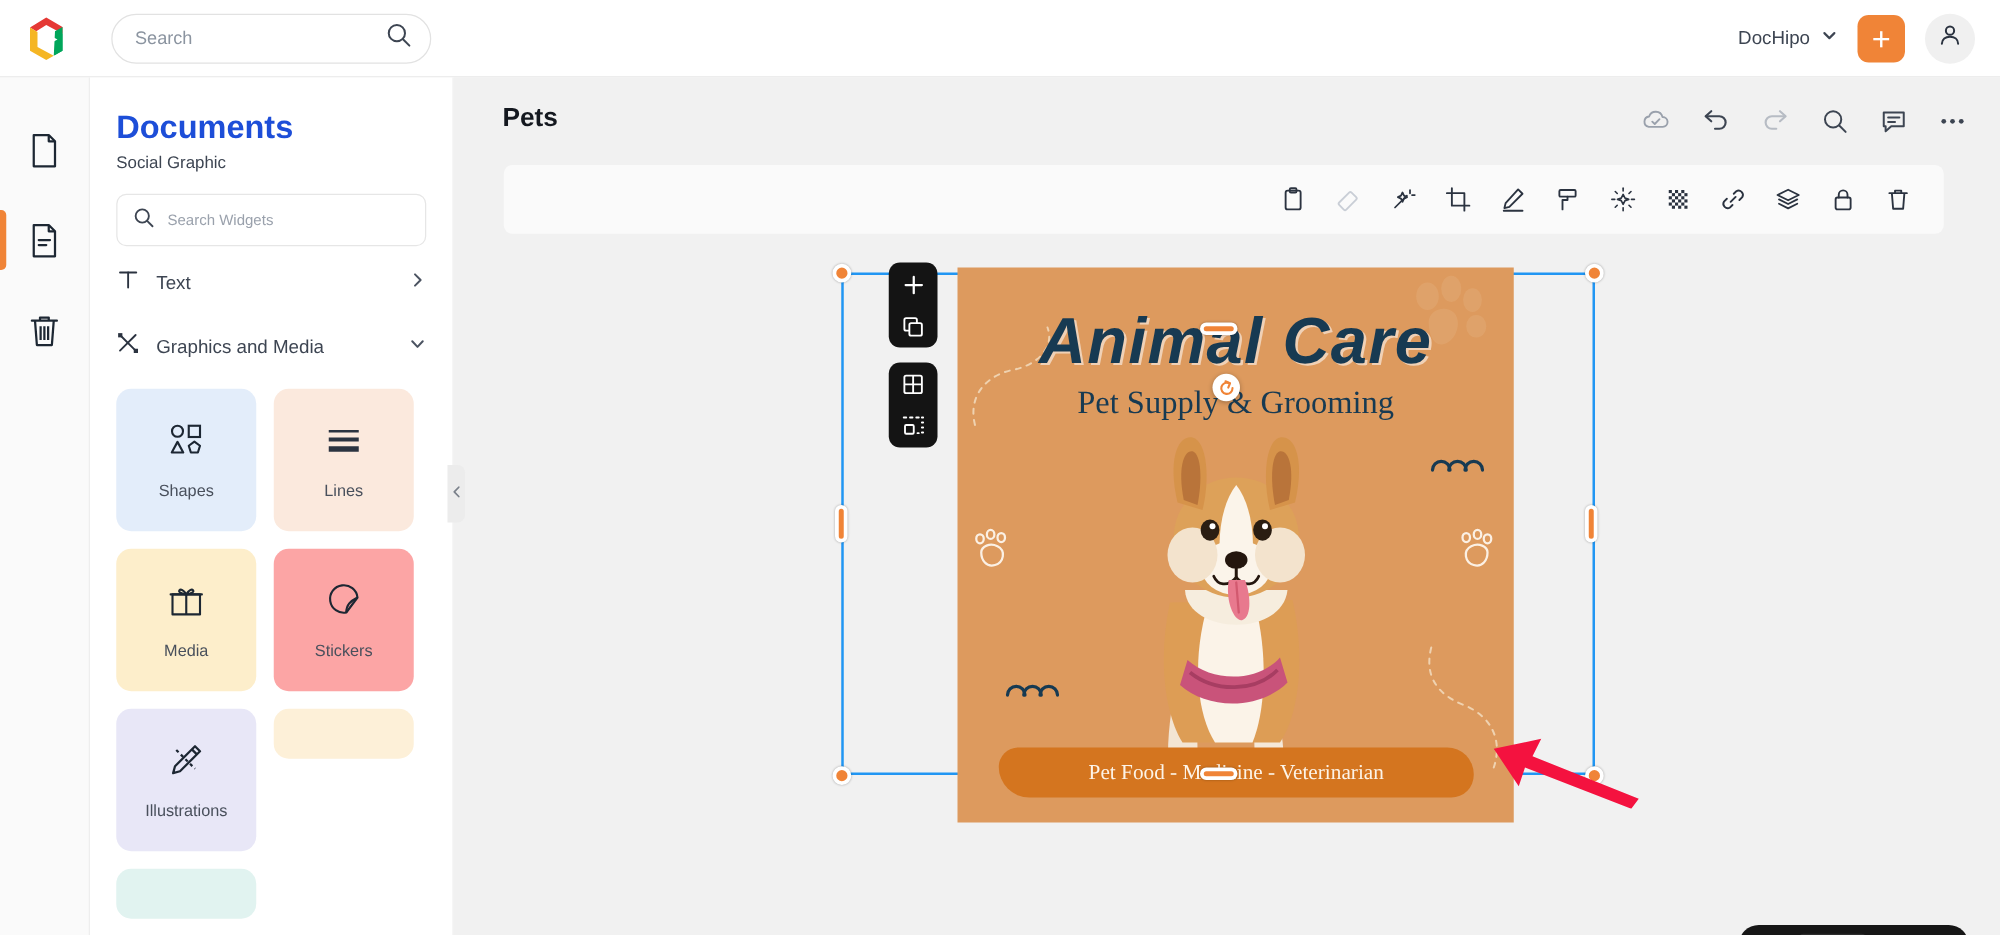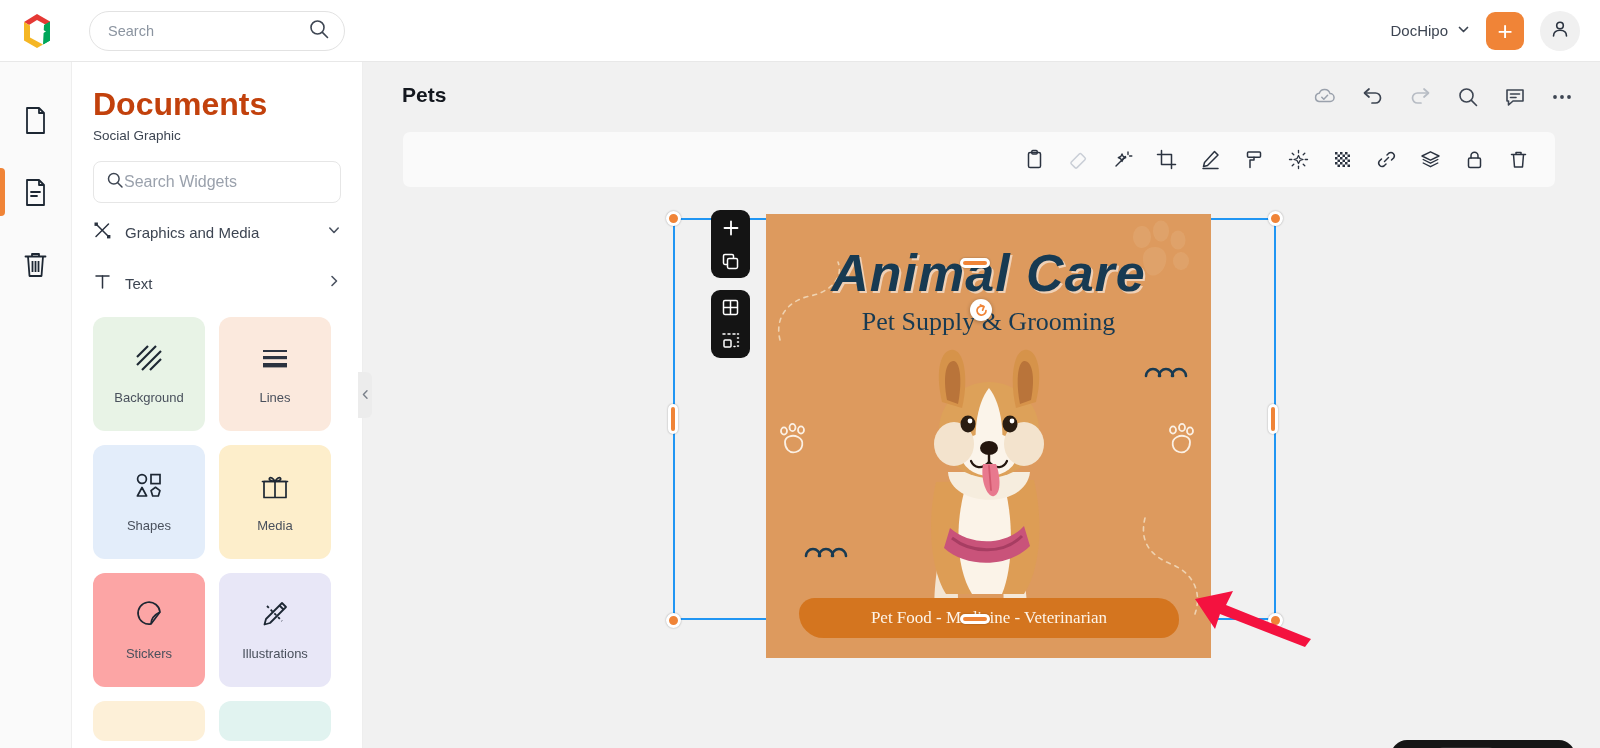--- a/index.html
+++ b/index.html
@@ -61,30 +61,30 @@
   .rail-item.active::before {
     content: ""; position: absolute; left: 0; top: 12px;
     width: 5px; height: 48px; background: #f08437; border-radius: 0 4px 4px 0;
   }
 
   
   .panel {
     position: absolute; top: 62px; left: 72px; width: 291px; height: 686px;
     background: #ffffff; border-right: 1px solid #eeeeee; overflow: hidden;
   }
-  .panel-title { margin: 24px 10px 0 21px; font-size: 32px; font-weight: bold; color: #c2410c; }
+  .panel-title { margin: 24px 10px 0 21px; font-size: 26px; font-weight: bold; color: #1d4ed8; }
   .panel-sub { margin: 5px 0 0 21px; font-size: 13.5px; color: #3d4552; }
   .widget-search {
     margin: 18px 0 0 21px; width: 248px; height: 42px;
     border: 1px solid #e6e6e6; border-radius: 8px;
     display: flex; align-items: center; padding: 0 12px; background: #fff;
   }
   .widget-search input {
-    flex: 1; border: none; outline: none; 
-    font-size: 16px; color: #5a6472; background: transparent;
+    flex: 1; border: none; outline: none; margin-left: 10px;
+    font-size: 12px; color: #5a6472; background: transparent;
     font-family: "Liberation Sans", sans-serif;
   }
   .widget-search input::placeholder { color: #9aa1ac; }
   .cat-row {
     margin-left: 21px; width: 248px; height: 44px; margin-top: 7px;
     display: flex; align-items: center; cursor: pointer;
   }
   .cat-label { margin-left: 13px; font-size: 15px; color: #3d4552; }
   .cat-chev { margin-left: auto; color: #6e7784; }
   .card-grid {
@@ -282,81 +282,70 @@
           <circle cx="7.8" cy="7.8" r="5.3"></circle>
             <line x1="11.7" y1="11.7" x2="16" y2="16" stroke-linecap="round"></line>
         </svg>
       </span>
       <input type="text" value="" placeholder="Search Widgets" style="">
     </div>
 
     <div class="cat-row">
       <span>
         <svg width="19" height="19" viewBox="0 0 19 19" fill="none" stroke="#2b3340" stroke-width="1.5">
+          <line x1="3" y1="4" x2="16" y2="4" stroke-linecap="round"></line>
+          <line x1="9.5" y1="4" x2="9.5" y2="16" stroke-linecap="round"></line>
+        </svg>
+      </span>
+      <span class="cat-label">Text</span>
+      <span class="cat-chev">
+        <svg width="14" height="14" viewBox="0 0 14 14" fill="none" stroke="#4b5361" stroke-width="1.6">
+          <polyline points="5,2.5 9.5,7 5,11.5" stroke-linecap="round" stroke-linejoin="round"></polyline>
+        </svg>
+      </span>
+    </div>
+
+    <div class="cat-row">
+      <span>
+        <svg width="19" height="19" viewBox="0 0 19 19" fill="none" stroke="#2b3340" stroke-width="1.5">
           <line x1="3" y1="3" x2="15.5" y2="15.5" stroke-linecap="round"></line>
           <line x1="15.5" y1="3" x2="3" y2="15.5" stroke-linecap="round"></line>
           <rect x="1.5" y="1.5" width="3.4" height="3.4" fill="#2b3340" stroke="none"></rect>
           <rect x="14" y="14" width="3.4" height="3.4" fill="#2b3340" stroke="none"></rect>
         </svg>
       </span>
       <span class="cat-label">Graphics and Media</span>
       <span class="cat-chev">
         <svg width="14" height="14" viewBox="0 0 14 14" fill="none" stroke="#4b5361" stroke-width="1.6">
           <polyline points="2.8,5 7,9.5 11.2,5" stroke-linecap="round" stroke-linejoin="round"></polyline>
         </svg>
       </span>
     </div>
 
-    <div class="cat-row">
-      <span>
-        <svg width="19" height="19" viewBox="0 0 19 19" fill="none" stroke="#2b3340" stroke-width="1.5">
-          <line x1="3" y1="4" x2="16" y2="4" stroke-linecap="round"></line>
-          <line x1="9.5" y1="4" x2="9.5" y2="16" stroke-linecap="round"></line>
-        </svg>
-      </span>
-      <span class="cat-label">Text</span>
-      <span class="cat-chev">
-        <svg width="14" height="14" viewBox="0 0 14 14" fill="none" stroke="#4b5361" stroke-width="1.6">
-          <polyline points="5,2.5 9.5,7 5,11.5" stroke-linecap="round" stroke-linejoin="round"></polyline>
-        </svg>
-      </span>
-    </div>
-
     <div class="card-grid">
-      <div class="wcard" style="background:#e8f3e6">
-        <span>
-          <svg width="30" height="30" viewBox="0 0 30 30" stroke="#1d2733" stroke-width="2.2">
-            <line x1="3" y1="14" x2="14" y2="3"></line>
-              <line x1="3" y1="22" x2="22" y2="3"></line>
-            <line x1="8" y1="27" x2="27" y2="8"></line>
-              <line x1="16" y1="27" x2="27" y2="16"></line>
-          </svg>
-        </span>
-        <span class="wcard-label">Background</span>
-      </div>
-      <div class="wcard" style="background:#fbe9dd">
-        <span>
-          <svg width="30" height="30" viewBox="0 0 30 30">
-            <rect x="3" y="7" width="24" height="2" fill="#2b3340"></rect>
-            <rect x="3" y="13" width="24" height="3.2" fill="#2b3340"></rect>
-            <rect x="3" y="20" width="24" height="4.4" fill="#2b3340"></rect>
-          </svg>
-        </span>
-        <span class="wcard-label">Lines</span>
-      </div>
       <div class="wcard" style="background:#e3edfa">
         <span>
           <svg width="32" height="30" viewBox="0 0 32 30" fill="none" stroke="#1d2733" stroke-width="1.7">
             <circle cx="9" cy="8" r="4.4"></circle>
             <rect x="18" y="3.6" width="9" height="9"></rect>
             <path d="M9 16.5 L13.6 25 L4.4 25 Z" stroke-linejoin="round"></path>
             <path d="M22.5 16.3 L27 19.6 L25.3 25 L19.7 25 L18 19.6 Z" stroke-linejoin="round"></path>
           </svg>
         </span>
         <span class="wcard-label">Shapes</span>
+      </div>
+      <div class="wcard" style="background:#fbe9dd">
+        <span>
+          <svg width="30" height="30" viewBox="0 0 30 30">
+            <rect x="3" y="7" width="24" height="2" fill="#2b3340"></rect>
+            <rect x="3" y="13" width="24" height="3.2" fill="#2b3340"></rect>
+            <rect x="3" y="20" width="24" height="4.4" fill="#2b3340"></rect>
+          </svg>
+        </span>
+        <span class="wcard-label">Lines</span>
       </div>
       <div class="wcard" style="background:#fdeecb">
         <span>
           <svg width="30" height="30" viewBox="0 0 30 30" fill="none" stroke="#1d2733" stroke-width="1.7">
             <rect x="4" y="10.5" width="22" height="16" stroke-linejoin="round"></rect>
             <line x1="2.5" y1="10.5" x2="27.5" y2="10.5" stroke-linecap="round"></line>
             <line x1="15" y1="10.5" x2="15" y2="26.5"></line>
             <path d="M15 10.5 C13 7 10.5 6 9.5 7.3 C8.5 8.6 11 10 15 10.5 Z" stroke-linejoin="round"></path>
             <path d="M15 10.5 C17 7 19.5 6 20.5 7.3 C21.5 8.6 19 10 15 10.5 Z" stroke-linejoin="round"></path>
           </svg>

